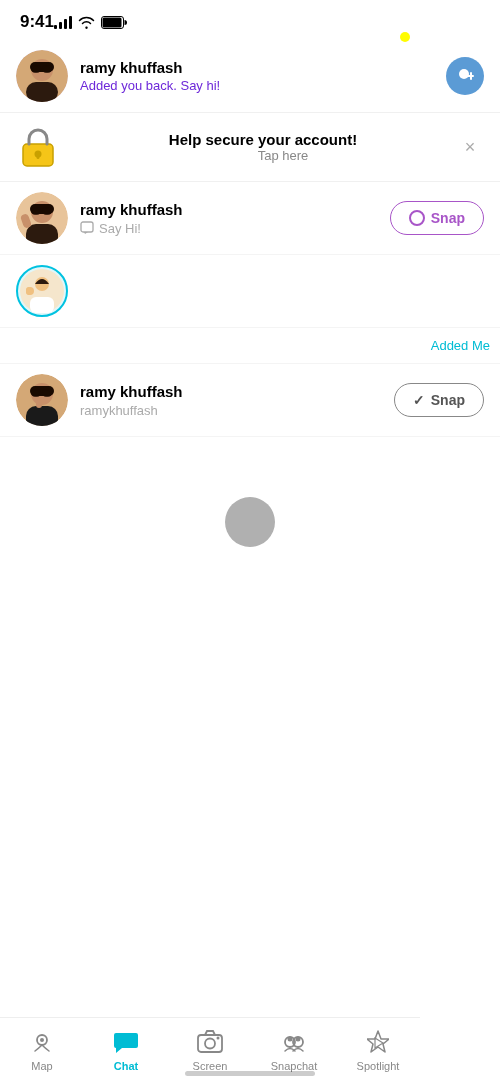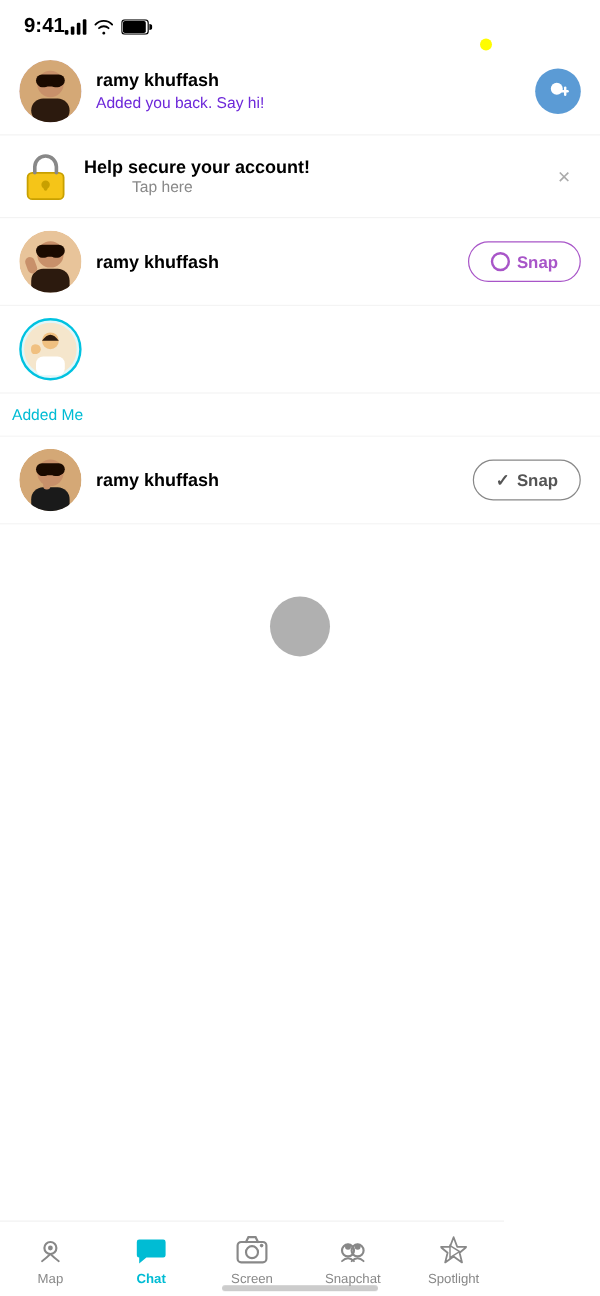--- a/index.html
+++ b/index.html
@@ -92,20 +92,21 @@
       flex-shrink: 0;
     }
 
     
     .security-banner {
       display: flex;
       align-items: center;
       padding: 12px 16px;
       background: #fff;
       border-bottom: 1px solid #f0f0f0;
+      text-align: center;
     }
     .lock-icon-wrap {
       width: 44px;
       height: 44px;
       display: flex;
       align-items: center;
       justify-content: center;
       flex-shrink: 0;
     }
     .security-text {
@@ -201,21 +202,21 @@
       overflow: hidden;
       flex-shrink: 0;
       background: #e0f7fa;
       display: flex;
       align-items: center;
       justify-content: center;
     }
 
     
     .added-me {
-      text-align: left;
+      text-align: right;
       padding: 10px;
       font-size: 13px;
       color: #00bcd4;
       font-weight: 500;
       border-bottom: 1px solid #f4f4f4;
     }
 
     
     .loading-circle {
       display: flex;
@@ -364,20 +365,27 @@
       <rect x="14" y="12" width="24" height="10" rx="5" fill="#1a0a00"></rect>
       <rect x="16" y="16" width="8" height="6" rx="3" fill="none" stroke="#1a0a00" stroke-width="1.5"></rect>
       <rect x="27" y="16" width="8" height="6" rx="3" fill="none" stroke="#1a0a00" stroke-width="1.5"></rect>
       <line x1="24" y1="19" x2="27" y2="19" stroke="#1a0a00" stroke-width="1.5"></line>
 
       <rect x="6" y="22" width="8" height="14" rx="4" fill="#c8906a" transform="rotate(-20 10 29)"></rect>
     </svg>
   </div>
   <div class="chat-info">
     <div class="chat-name">ramy khuffash</div>
+    <div class="chat-preview">
+      <svg width="14" height="14" viewBox="0 0 14 14" fill="none">
+        <rect x="1" y="1" width="12" height="10" rx="2" stroke="#aaa" stroke-width="1.3" fill="none"></rect>
+        <path d="M4 11l1 2 3-2" fill="#aaa"></path>
+      </svg>
+      <span>Say Hi!</span>
+    </div>
   </div>
   <div class="snap-btn">
     <span style="width:16px;height:16px;border-radius:50%;border:2px solid #a855c8;display:inline-block;"></span>
     <span>Snap</span>
   </div>
 </div>
 
 <div class="chat-item">
   <div class="ts-avatar">
     <svg width="44" height="44" viewBox="0 0 44 44">
@@ -409,20 +417,23 @@
       <rect x="14" y="12" width="24" height="10" rx="5" fill="#1a0a00"></rect>
       <rect x="16" y="16" width="8" height="6" rx="3" fill="none" stroke="#1a0a00" stroke-width="1.5"></rect>
       <rect x="27" y="16" width="8" height="6" rx="3" fill="none" stroke="#1a0a00" stroke-width="1.5"></rect>
       <line x1="24" y1="19" x2="27" y2="19" stroke="#1a0a00" stroke-width="1.5"></line>
 
       <rect x="20" y="26" width="6" height="8" rx="3" fill="#c8906a"></rect>
     </svg>
   </div>
   <div class="chat-info">
     <div class="chat-name">ramy khuffash</div>
+    <div class="chat-preview">
+      <span>ramykhuffash</span>
+    </div>
   </div>
   <div class="snap-btn-check">
     <span style="color:#555;">✓</span>
     <span>Snap</span>
   </div>
 </div>
 
 <div class="loading-circle">
   <div class="circle-dot"></div>
 </div>

